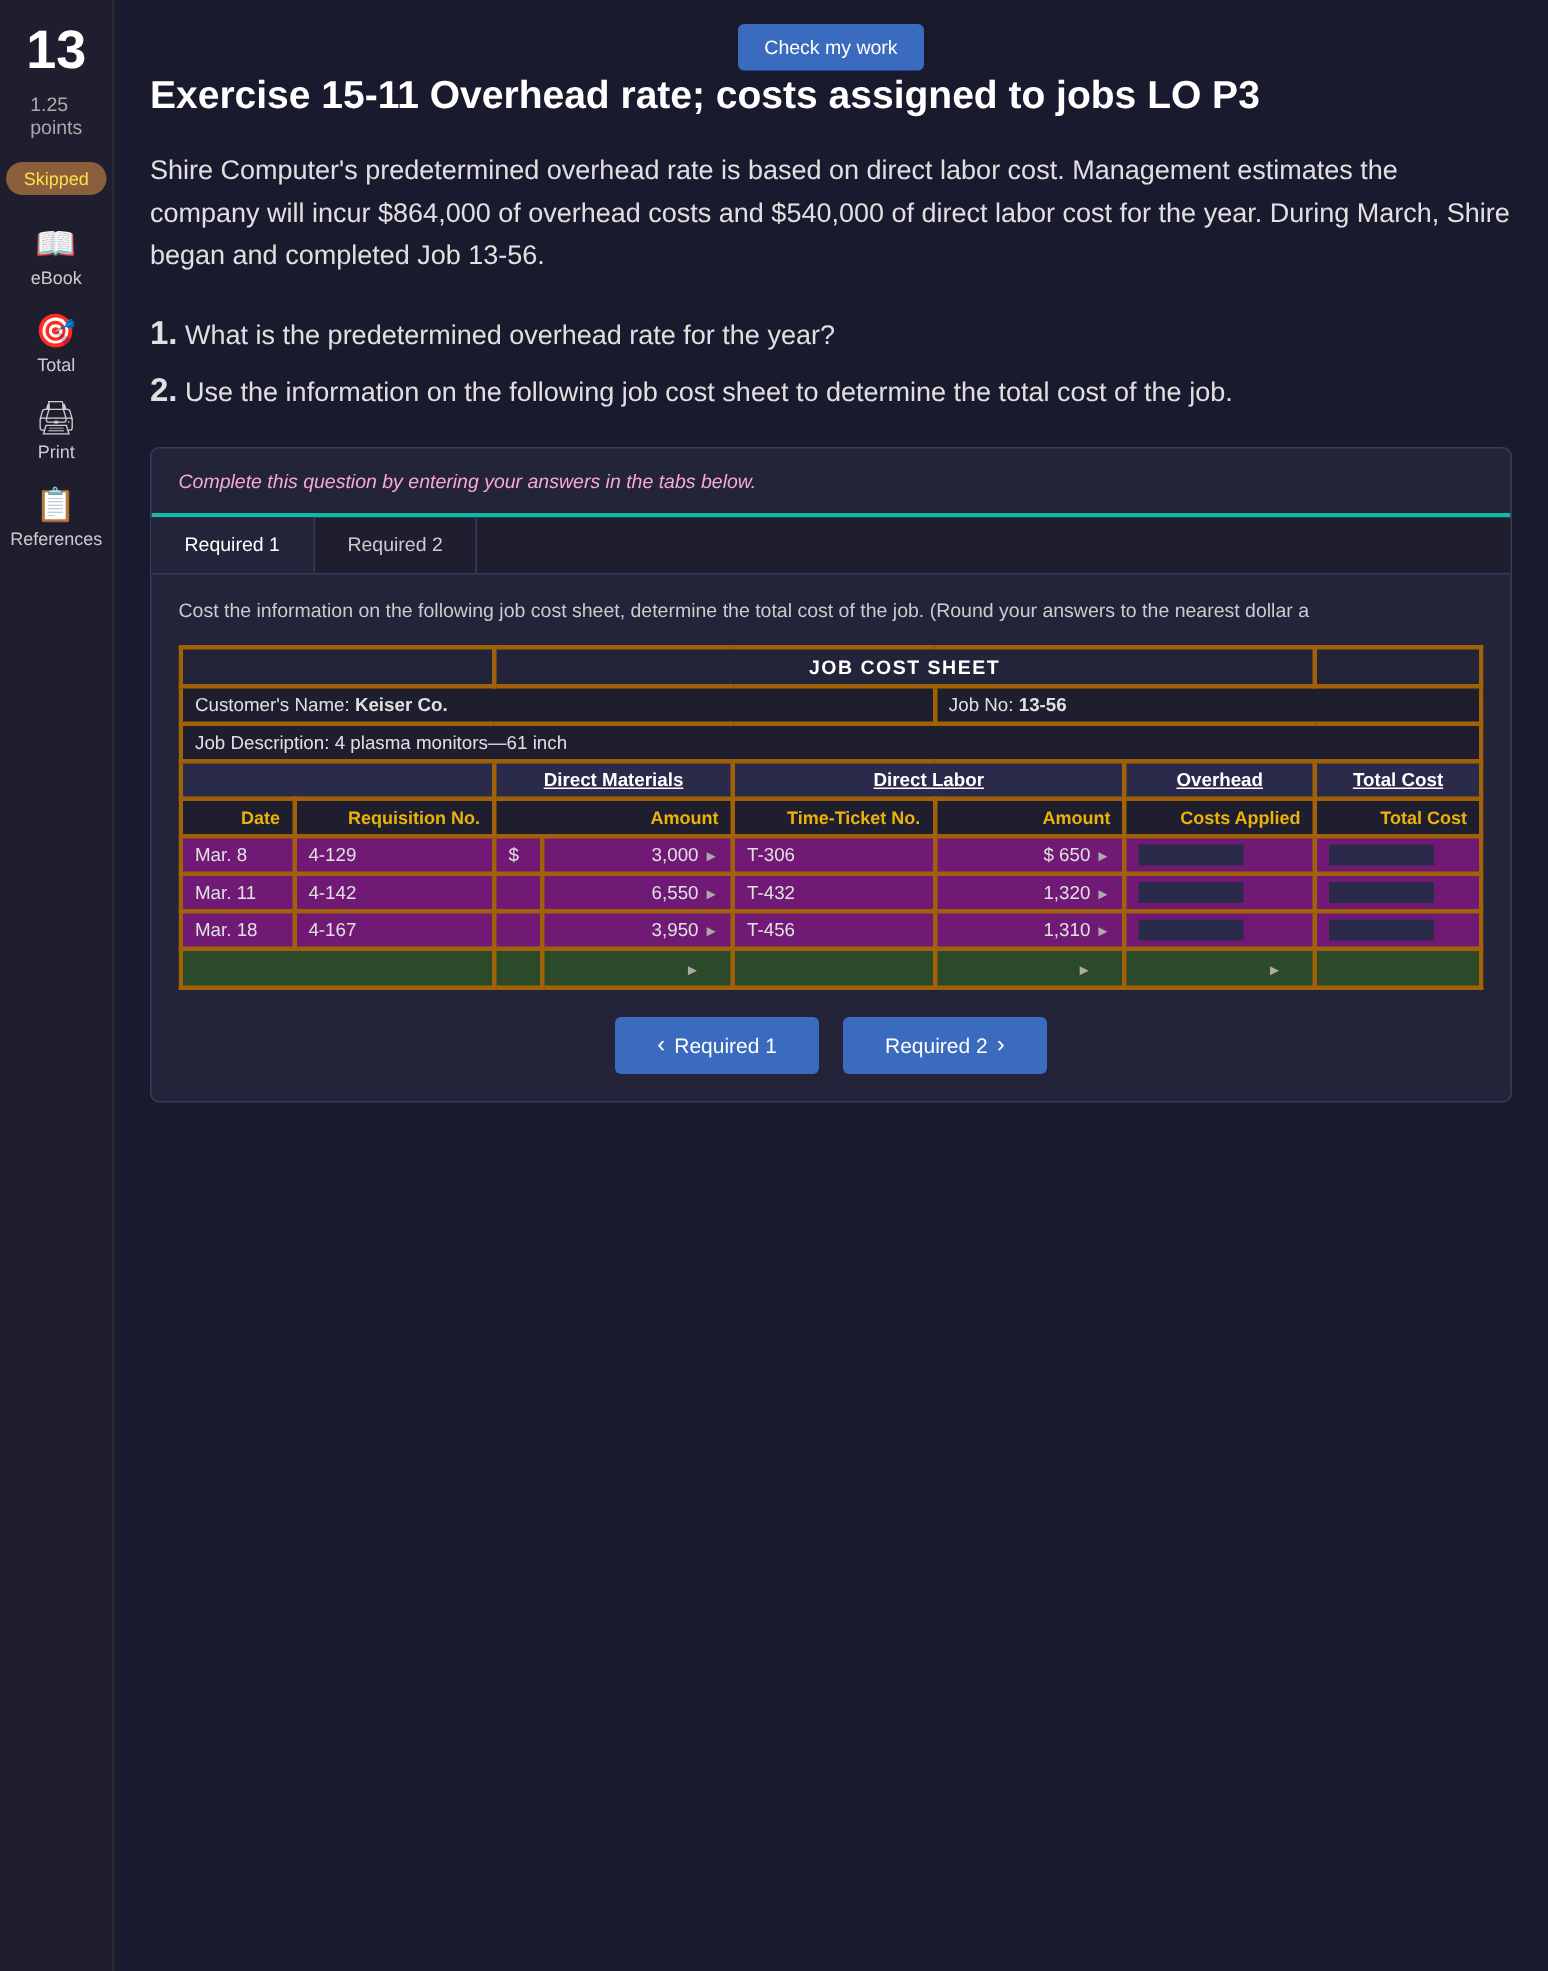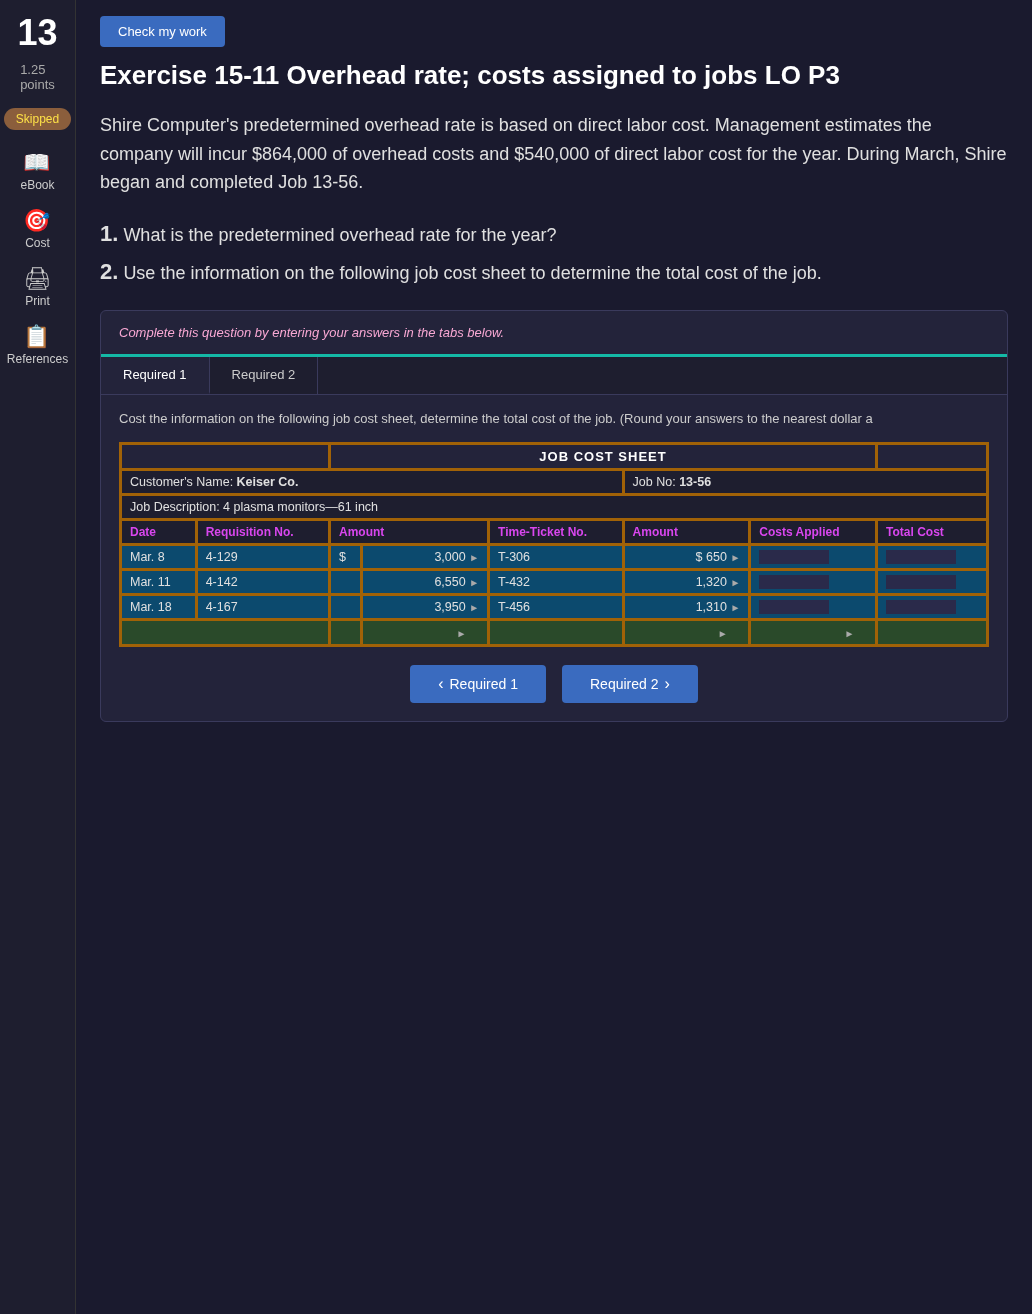--- a/index.html
+++ b/index.html
@@ -60,22 +60,21 @@
     
     .main {
       flex: 1;
       padding: 16px 24px;
       background: #1a1a2e;
     }
 
     
     .top-bar {
       display: flex;
-      justify-content: flex-start;
-      margin-bottom: 12px;
+      justify-content: center;
     }
     .btn-check {
       background: #3a6bbf;
       color: #fff;
       border: none;
       padding: 8px 18px;
       border-radius: 4px;
       font-size: 13px;
       cursor: pointer;
     }
@@ -183,26 +182,26 @@
     }
     table.jcs .header-group th {
       background: #2a2a4a;
       text-align: center;
       font-weight: bold;
       color: #fff;
       text-decoration: underline;
     }
     table.jcs .sub-header th {
       background: #1e1e2f;
-      text-align: left;
+      text-align: right;
       font-size: 12px;
-      color: #d946ef;
+      color: #eab308;
     }
     table.jcs .data-row td {
-      background: #0c4a6e;
+      background: #701a75;
       vertical-align: middle;
     }
     table.jcs .input-row td {
       background: #2a4a2a;
       height: 26px;
     }
     table.jcs .arrow-cell {
       color: #aaa;
       text-align: center;
       font-size: 10px;
@@ -244,21 +243,21 @@
     <span>points</span>
   </div>
   <div class="sidebar-badge">Skipped</div>
 
   <div class="sidebar-item">
     <span class="sidebar-icon">📖</span>
     <span>eBook</span>
   </div>
   <div class="sidebar-item">
     <span class="sidebar-icon">🎯</span>
-    <span>Cost</span>
+    <span>Total</span>
   </div>
   <div class="sidebar-item">
     <span class="sidebar-icon">🖨</span>
     <span>Print</span>
   </div>
   <div class="sidebar-item">
     <span class="sidebar-icon">📋</span>
     <span>References</span>
   </div>
 </div>
@@ -320,20 +319,27 @@
             </td>
           </tr>
 
           <tr class="info-row">
             <td colspan="9">
               <span>Job Description:</span>
               <span>4 plasma monitors—61 inch</span>
             </td>
           </tr>
 
+          <tr class="header-group">
+            <th colspan="2"></th>
+            <th colspan="2">Direct Materials</th>
+            <th colspan="2">Direct Labor</th>
+            <th>Overhead</th>
+            <th>Total Cost</th>
+          </tr>
 
           <tr class="sub-header">
             <th>Date</th>
             <th>Requisition No.</th>
             <th colspan="2">Amount</th>
             <th>Time-Ticket No.</th>
             <th>Amount</th>
             <th>Costs Applied</th>
             <th>Total Cost</th>
           </tr>

